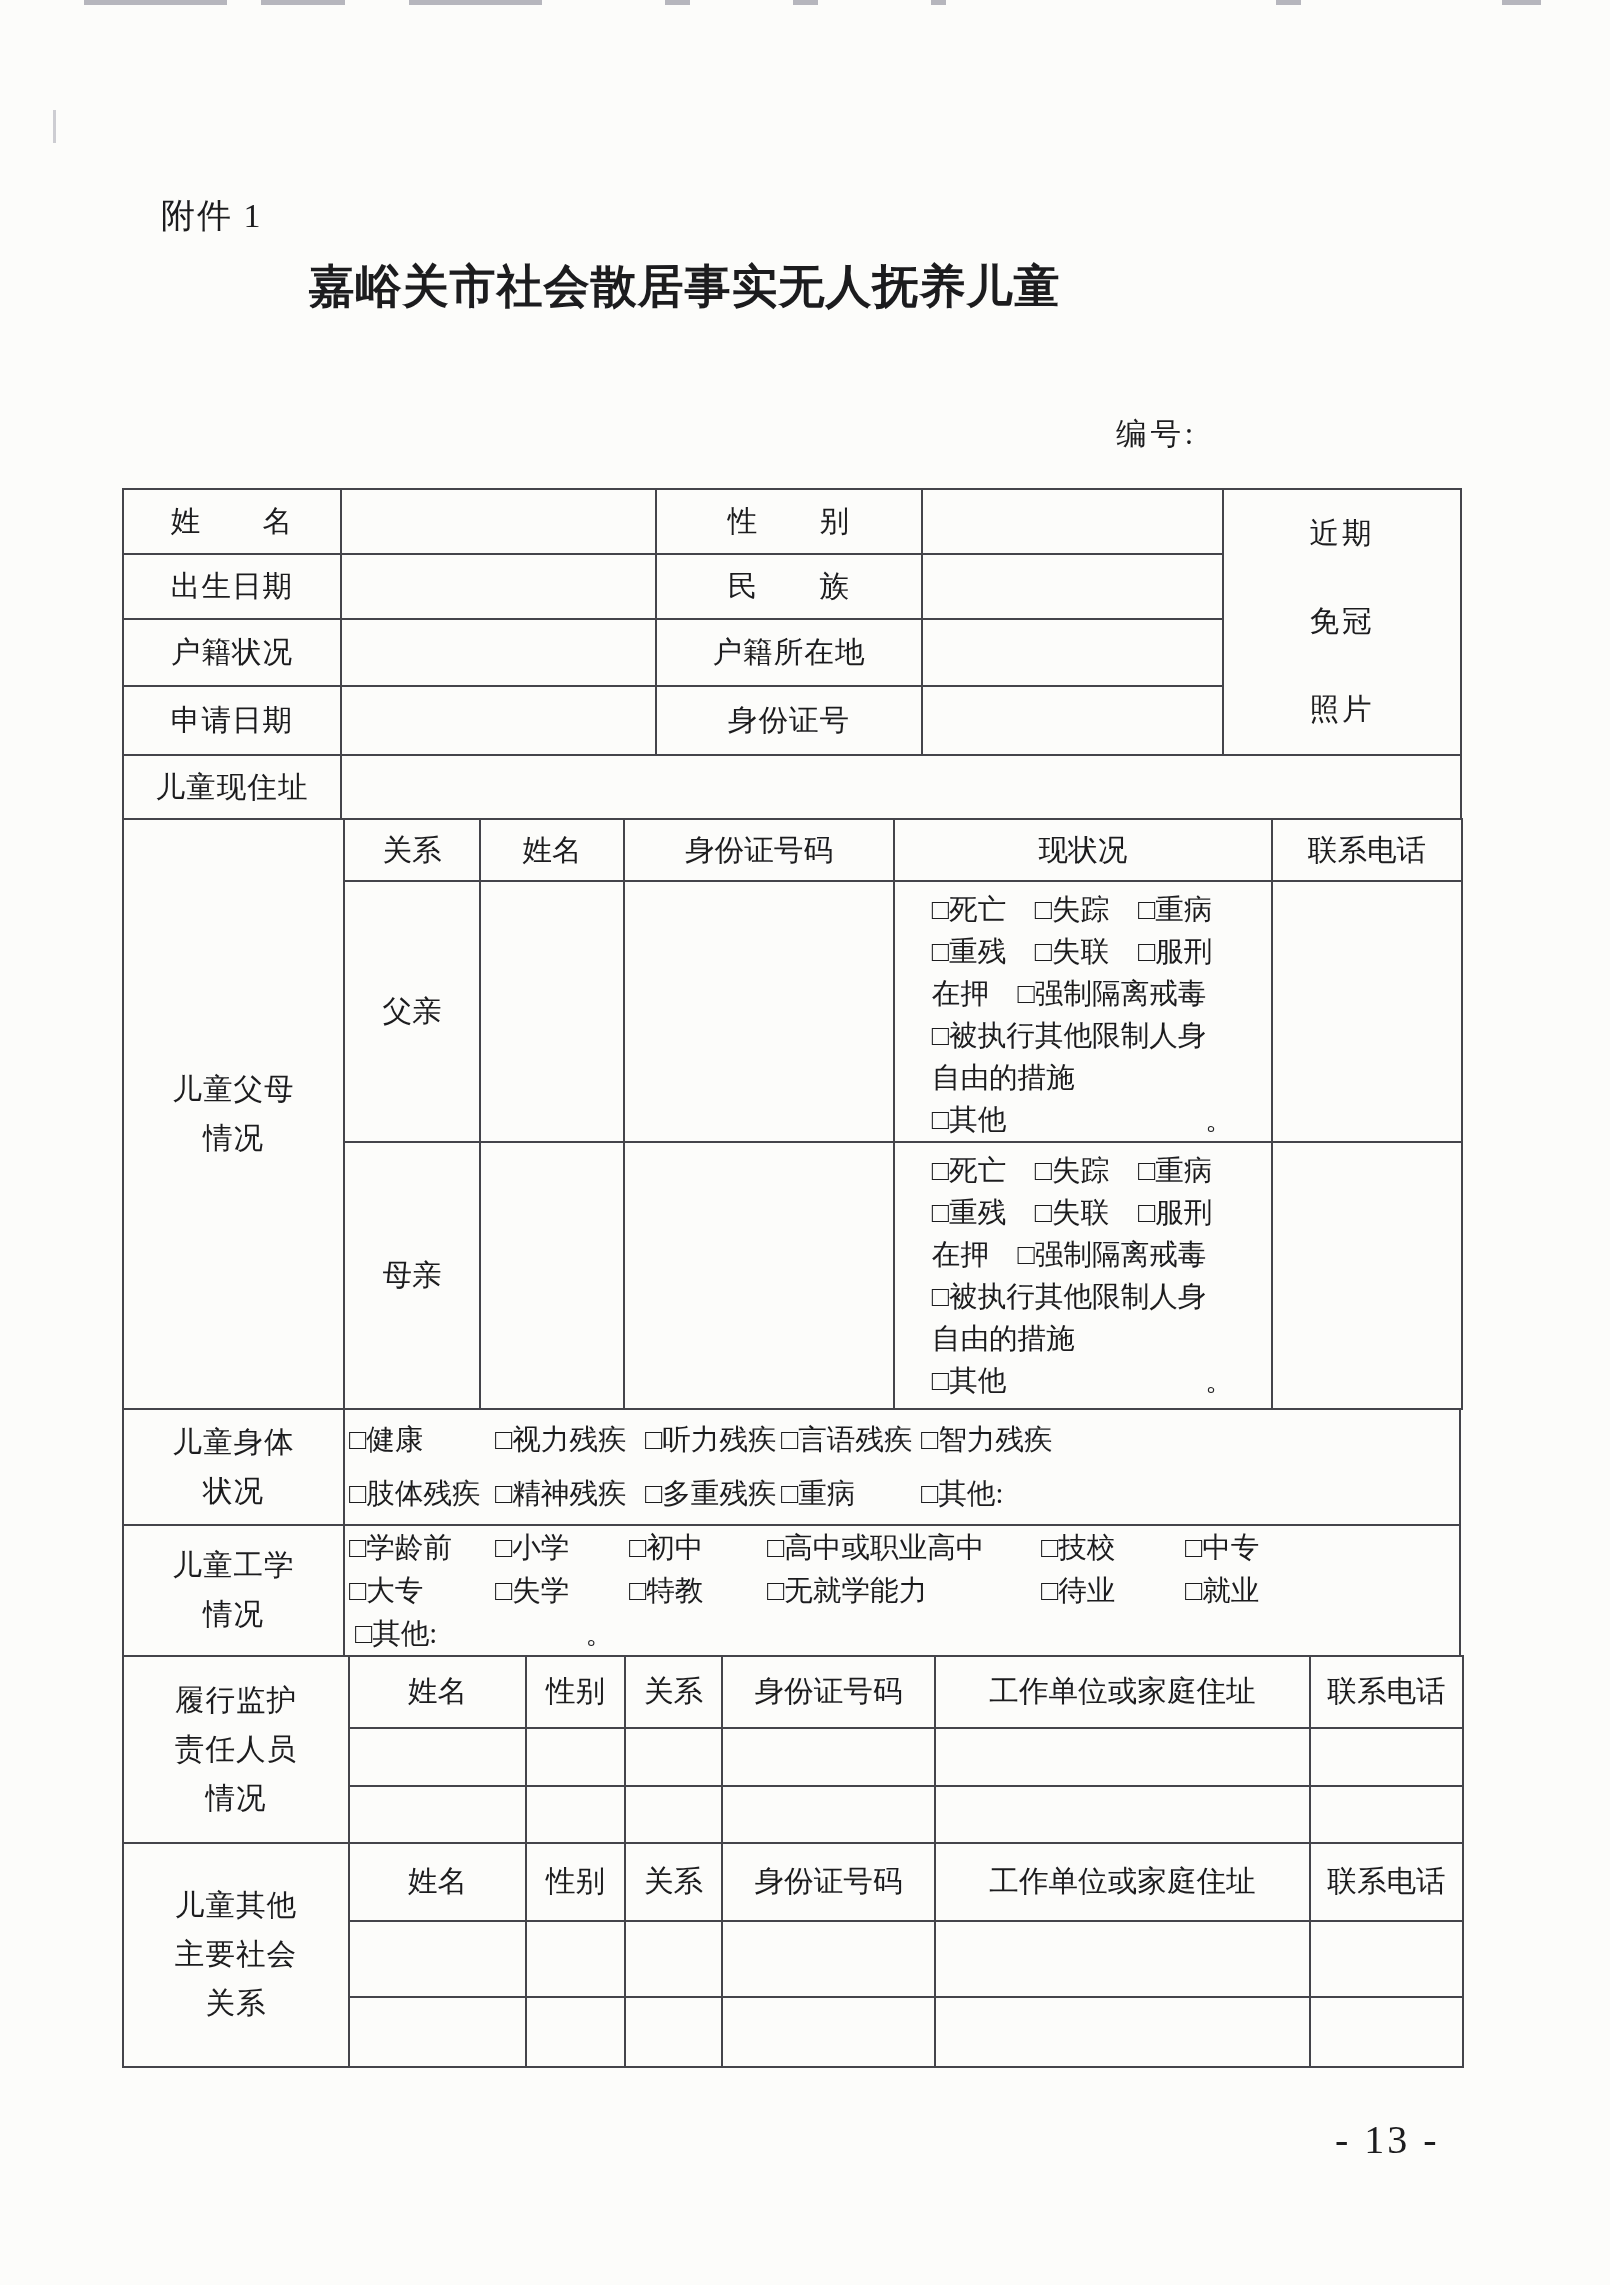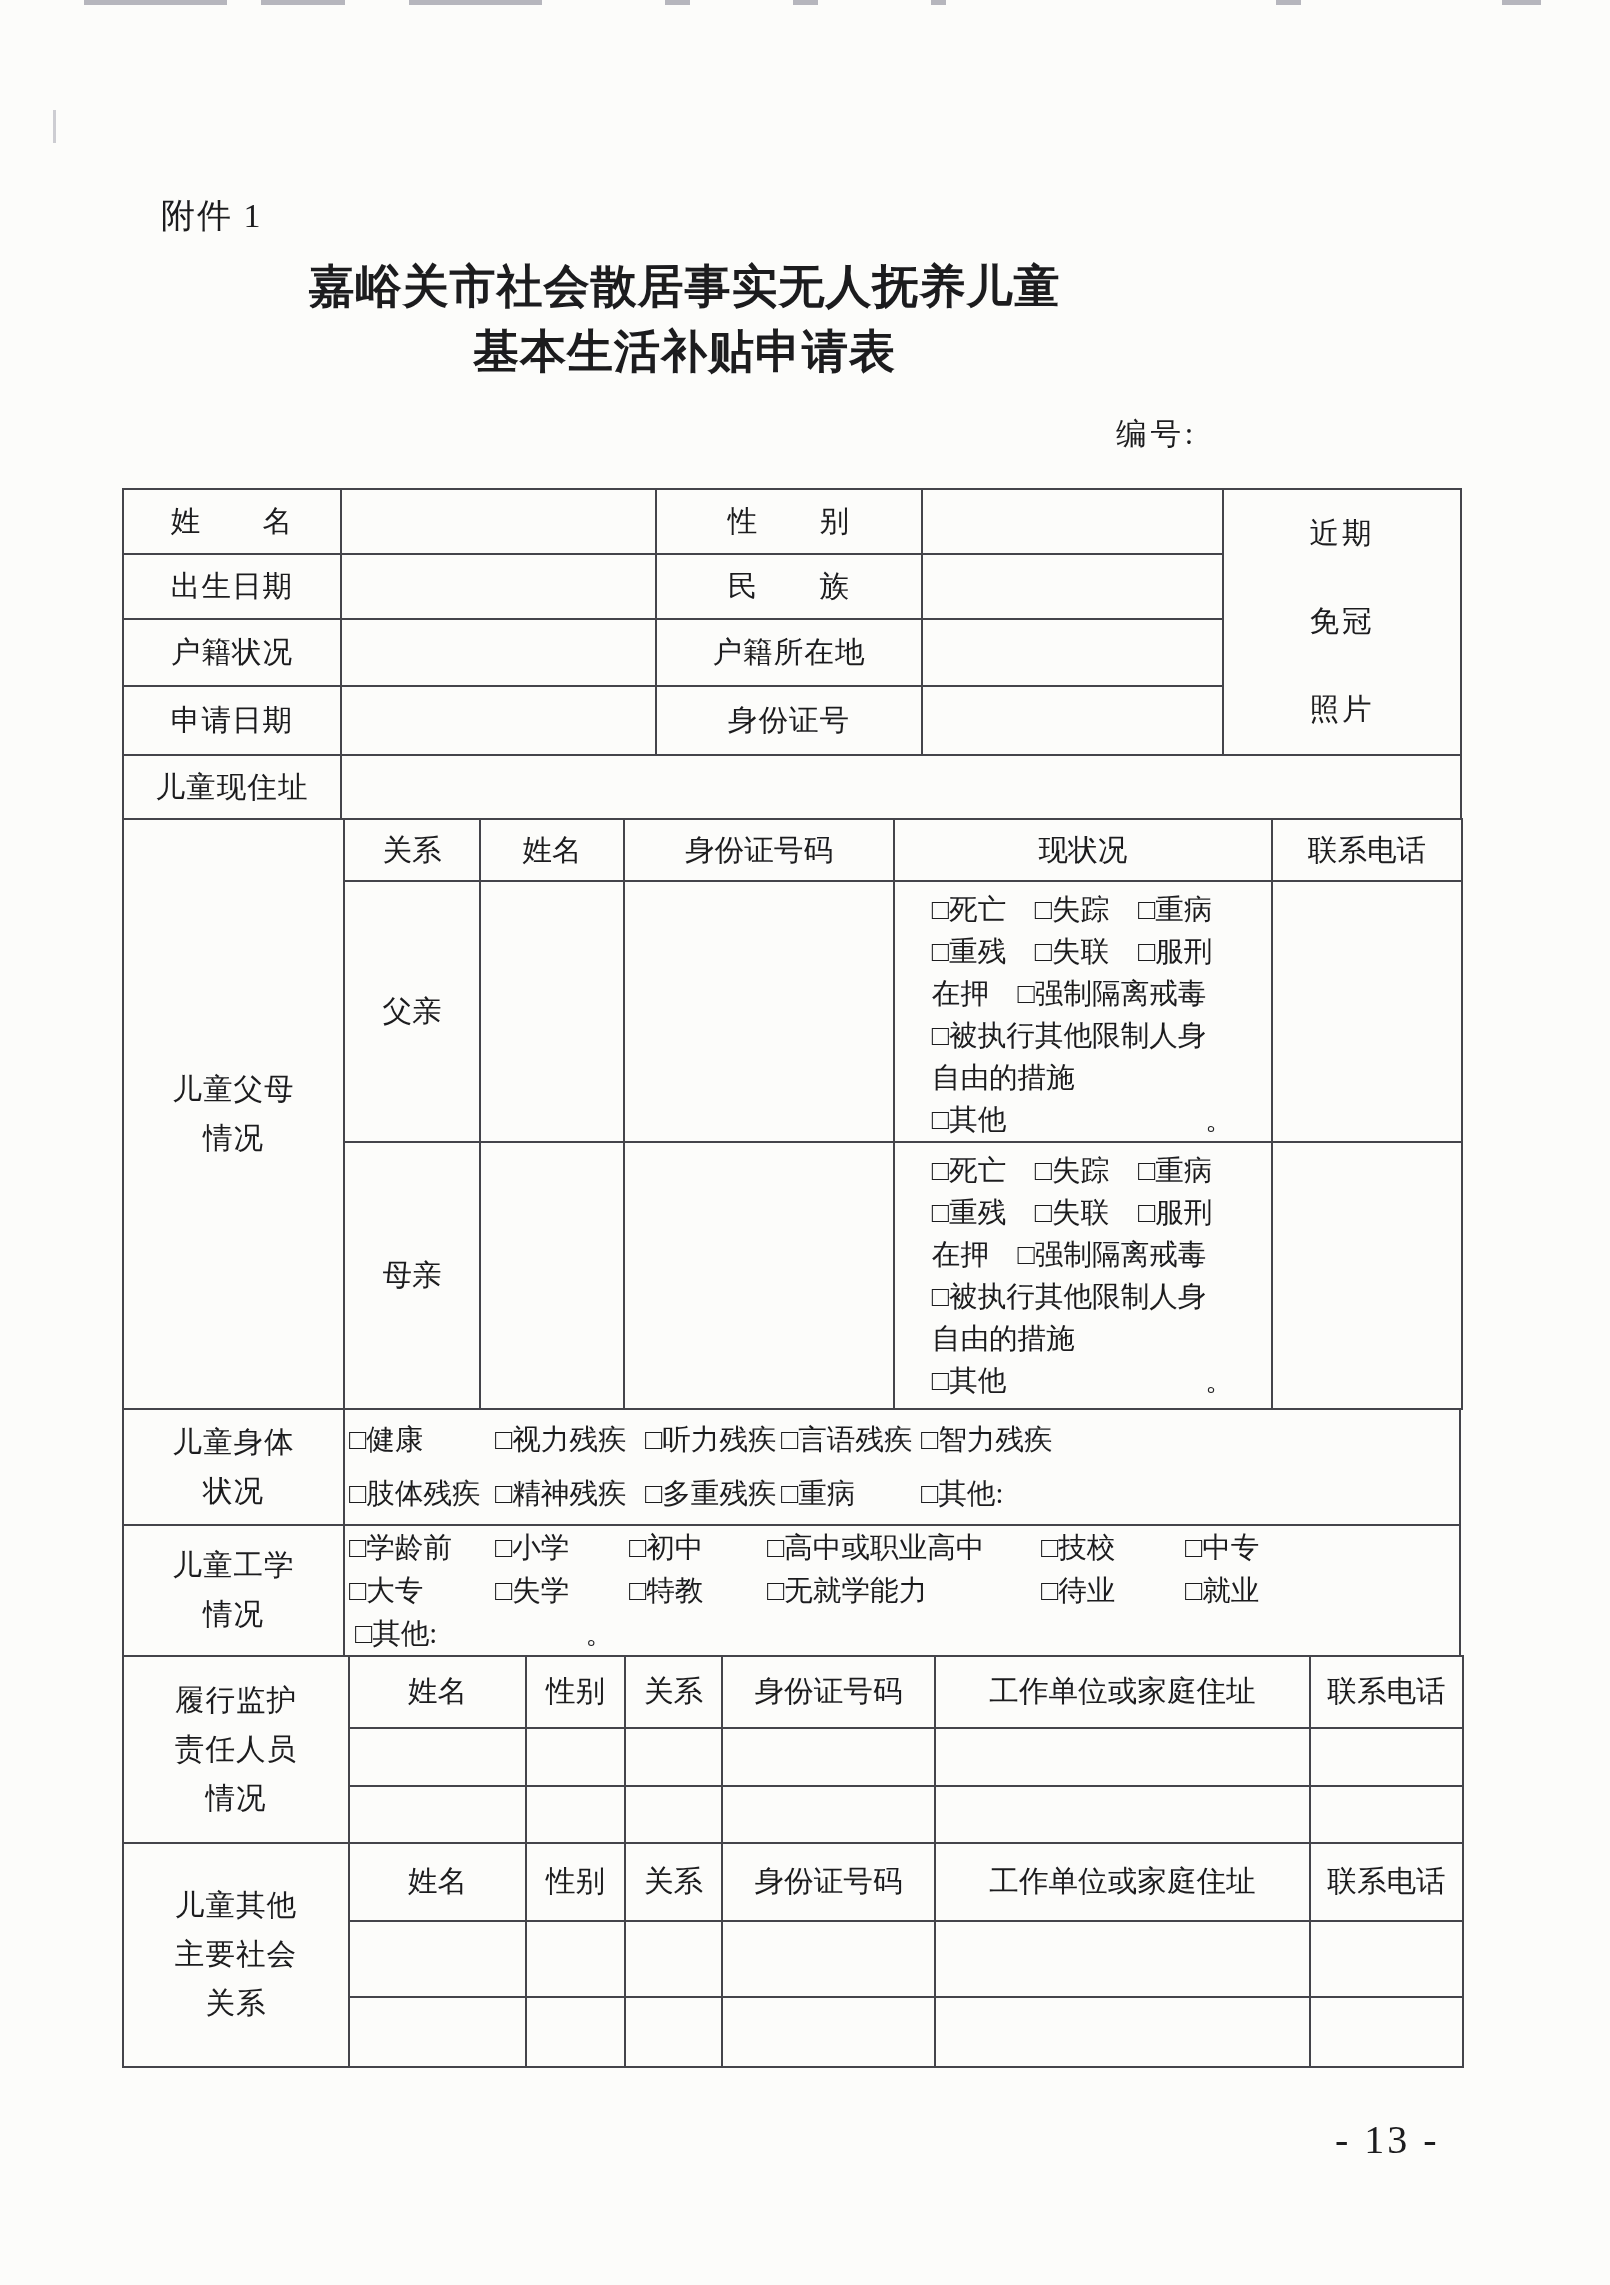--- a/index.html
+++ b/index.html
@@ -59,21 +59,20 @@
 <div class="scan-strip" style="left:793px;width:24.6px;"></div>
 <div class="scan-strip" style="left:931px;width:14.8px;"></div>
 <div class="scan-strip" style="left:1276px;width:24.6px;"></div>
 <div class="scan-strip" style="left:1502px;width:39px;"></div>
 <div class="scan-tick"></div>
 
 <div class="attachment">附件 1</div>
 
 <div class="title-wrap">
   <div class="title">嘉峪关市社会散居事实无人抚养儿童</div>
-  <div class="title">基本生活补贴申请表</div>
 </div>
 
 <div class="serial">编号:</div>
 
 <div class="form">
 
   <table>
     <colgroup>
         <col style="width:218px">
         <col style="width:315px">

